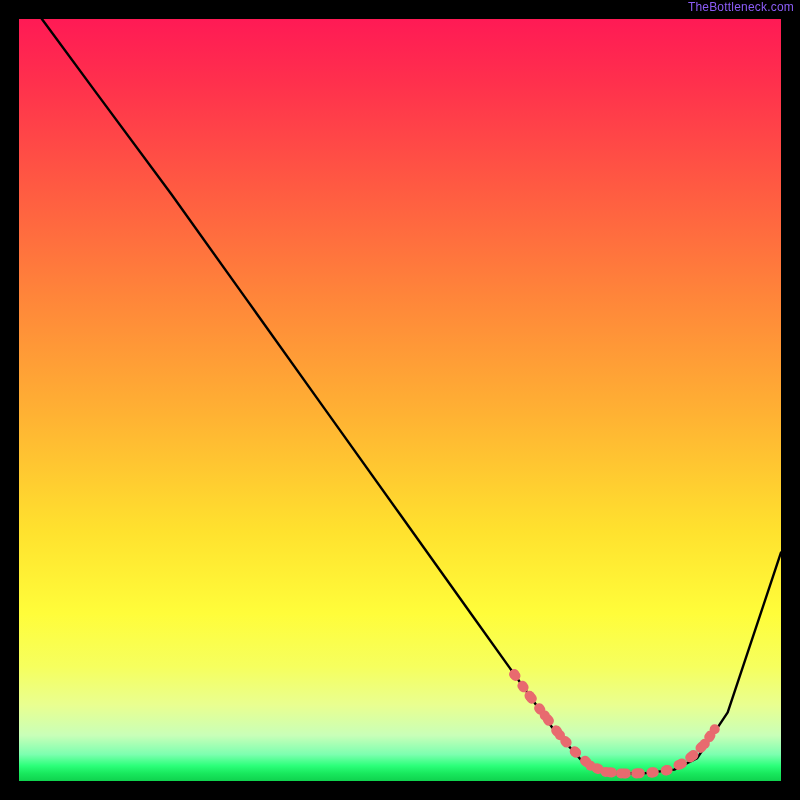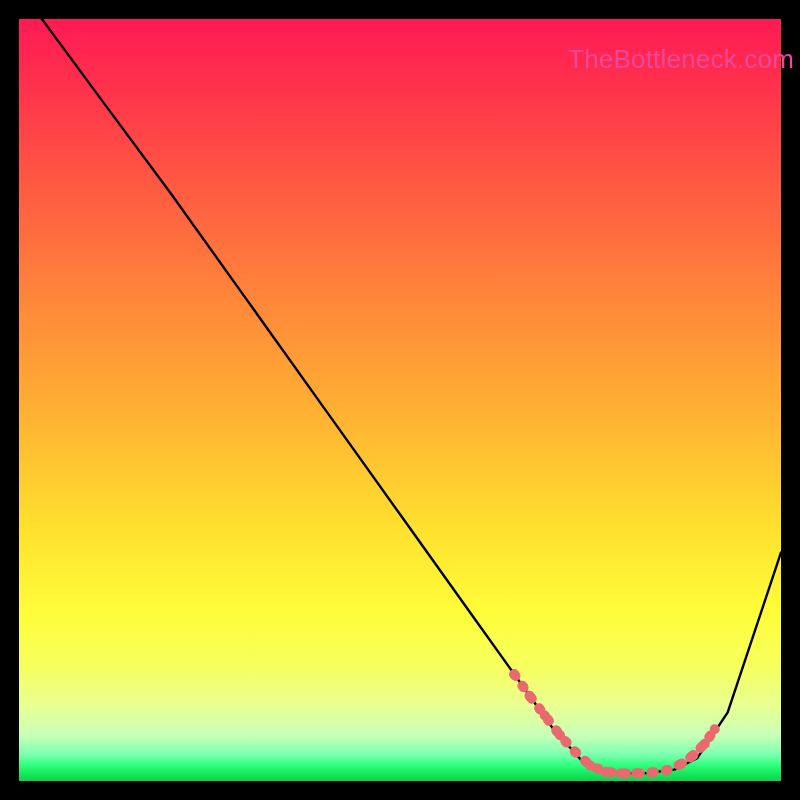--- a/index.html
+++ b/index.html
@@ -39,26 +39,25 @@
       #7dffb0 96.5%,
       #2cff7a 98%,
       #18e85d 99%,
       #0fd24e 100%
     );
   }
   .watermark {
     position: absolute;
     top: 0px;
     right: 6px;
-    color: #ec4899;
-    font-size: 26px;
+    color: #8b5cf6;
+    font-size: 12px;
     font-weight: 500;
     letter-spacing: 0.2px;
     user-select: none;
-    margin-top: 44px;
   }
   svg.curve {
     position: absolute;
     left: 0;
     top: 0;
     width: 100%;
     height: 100%;
     overflow: visible;
   }
 </style>

